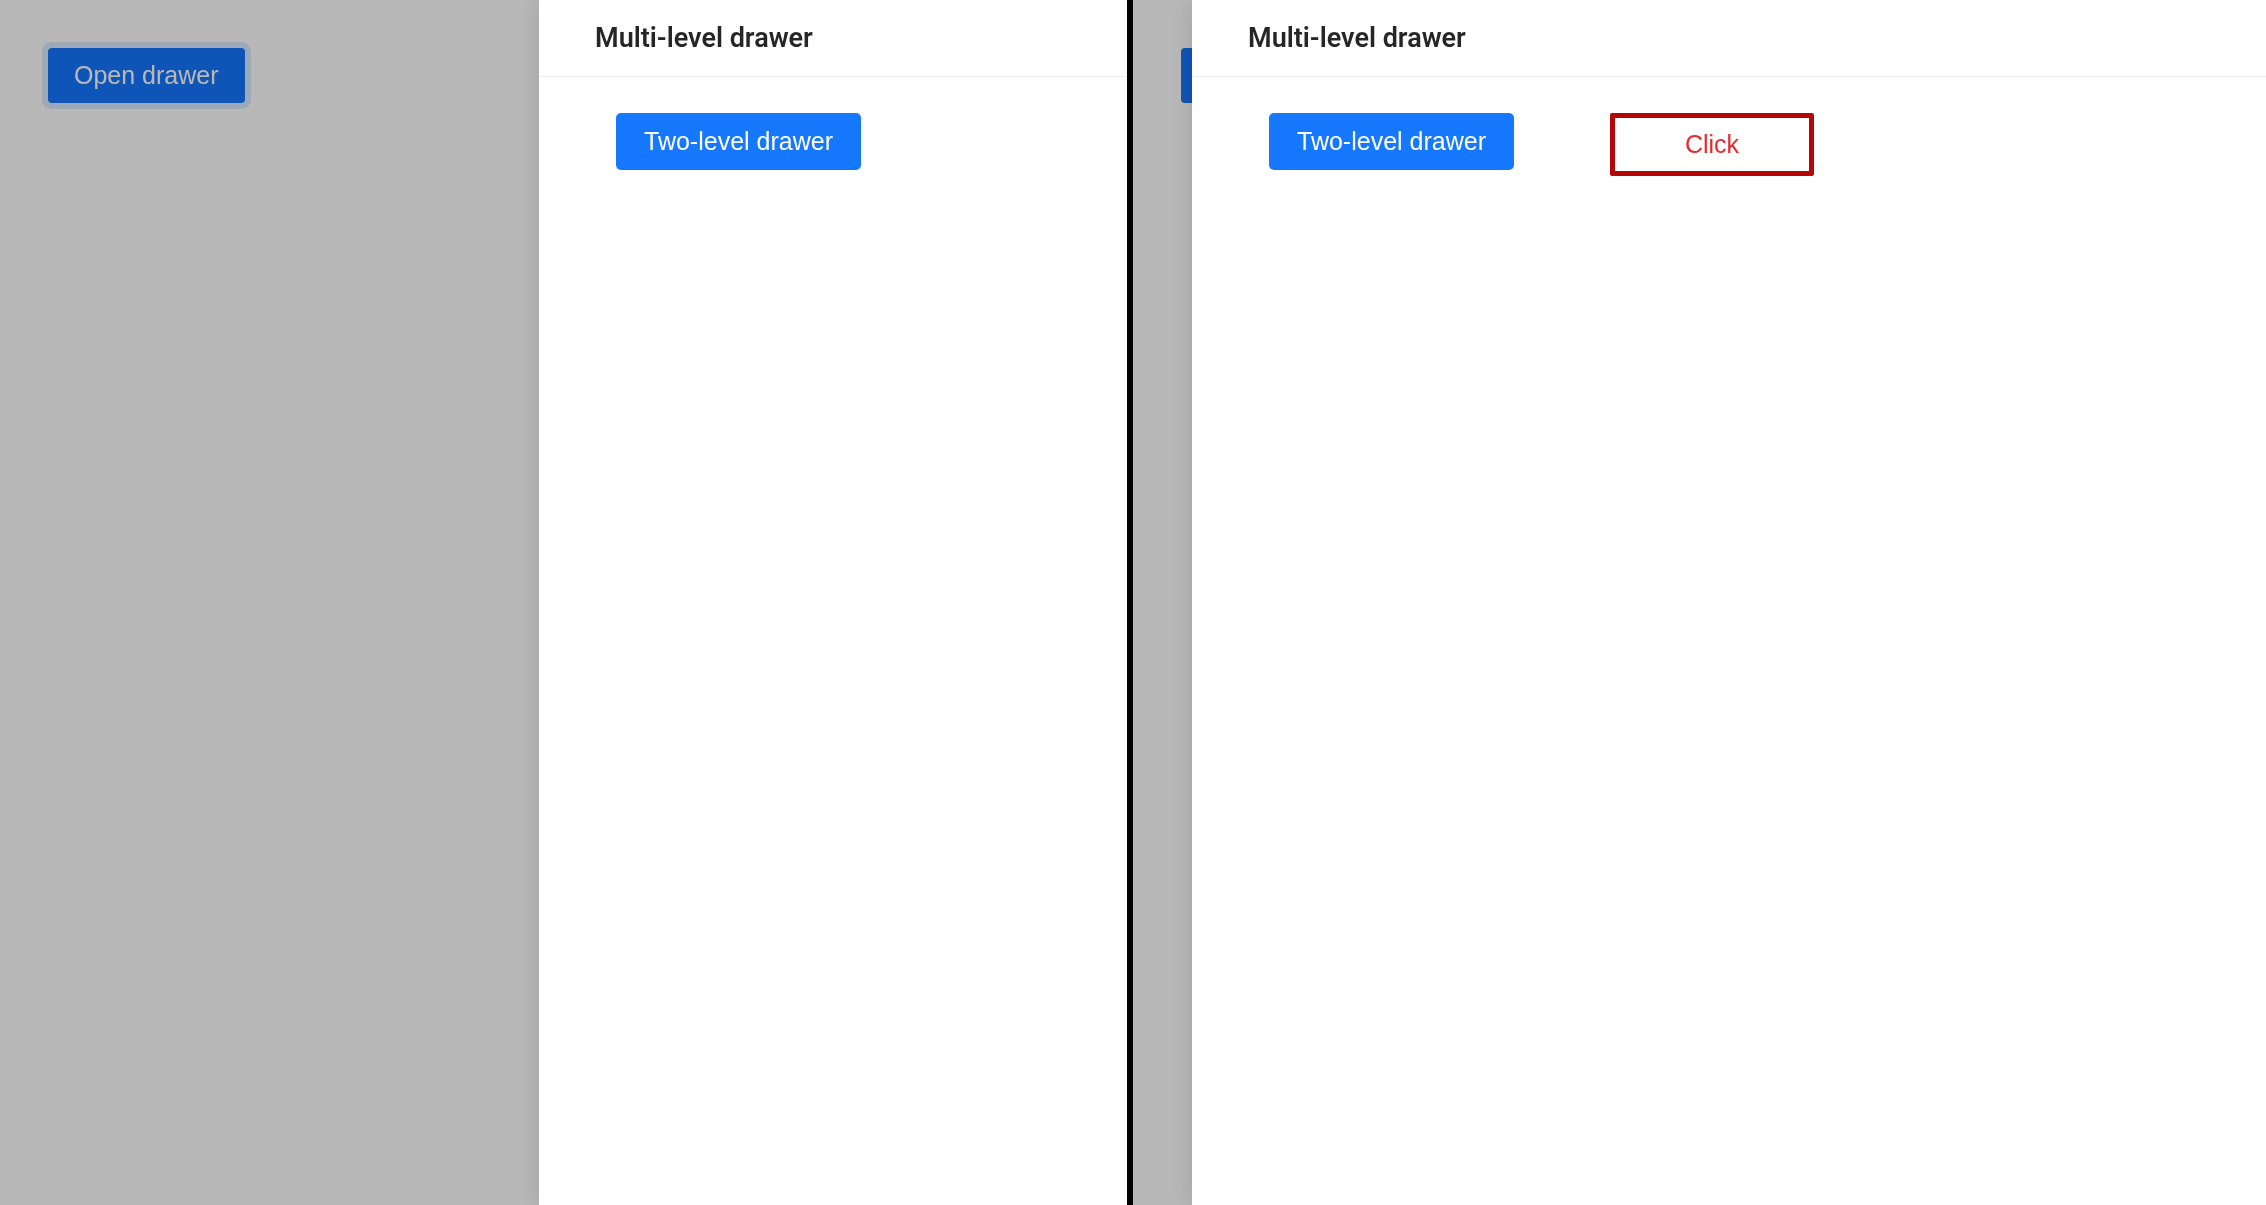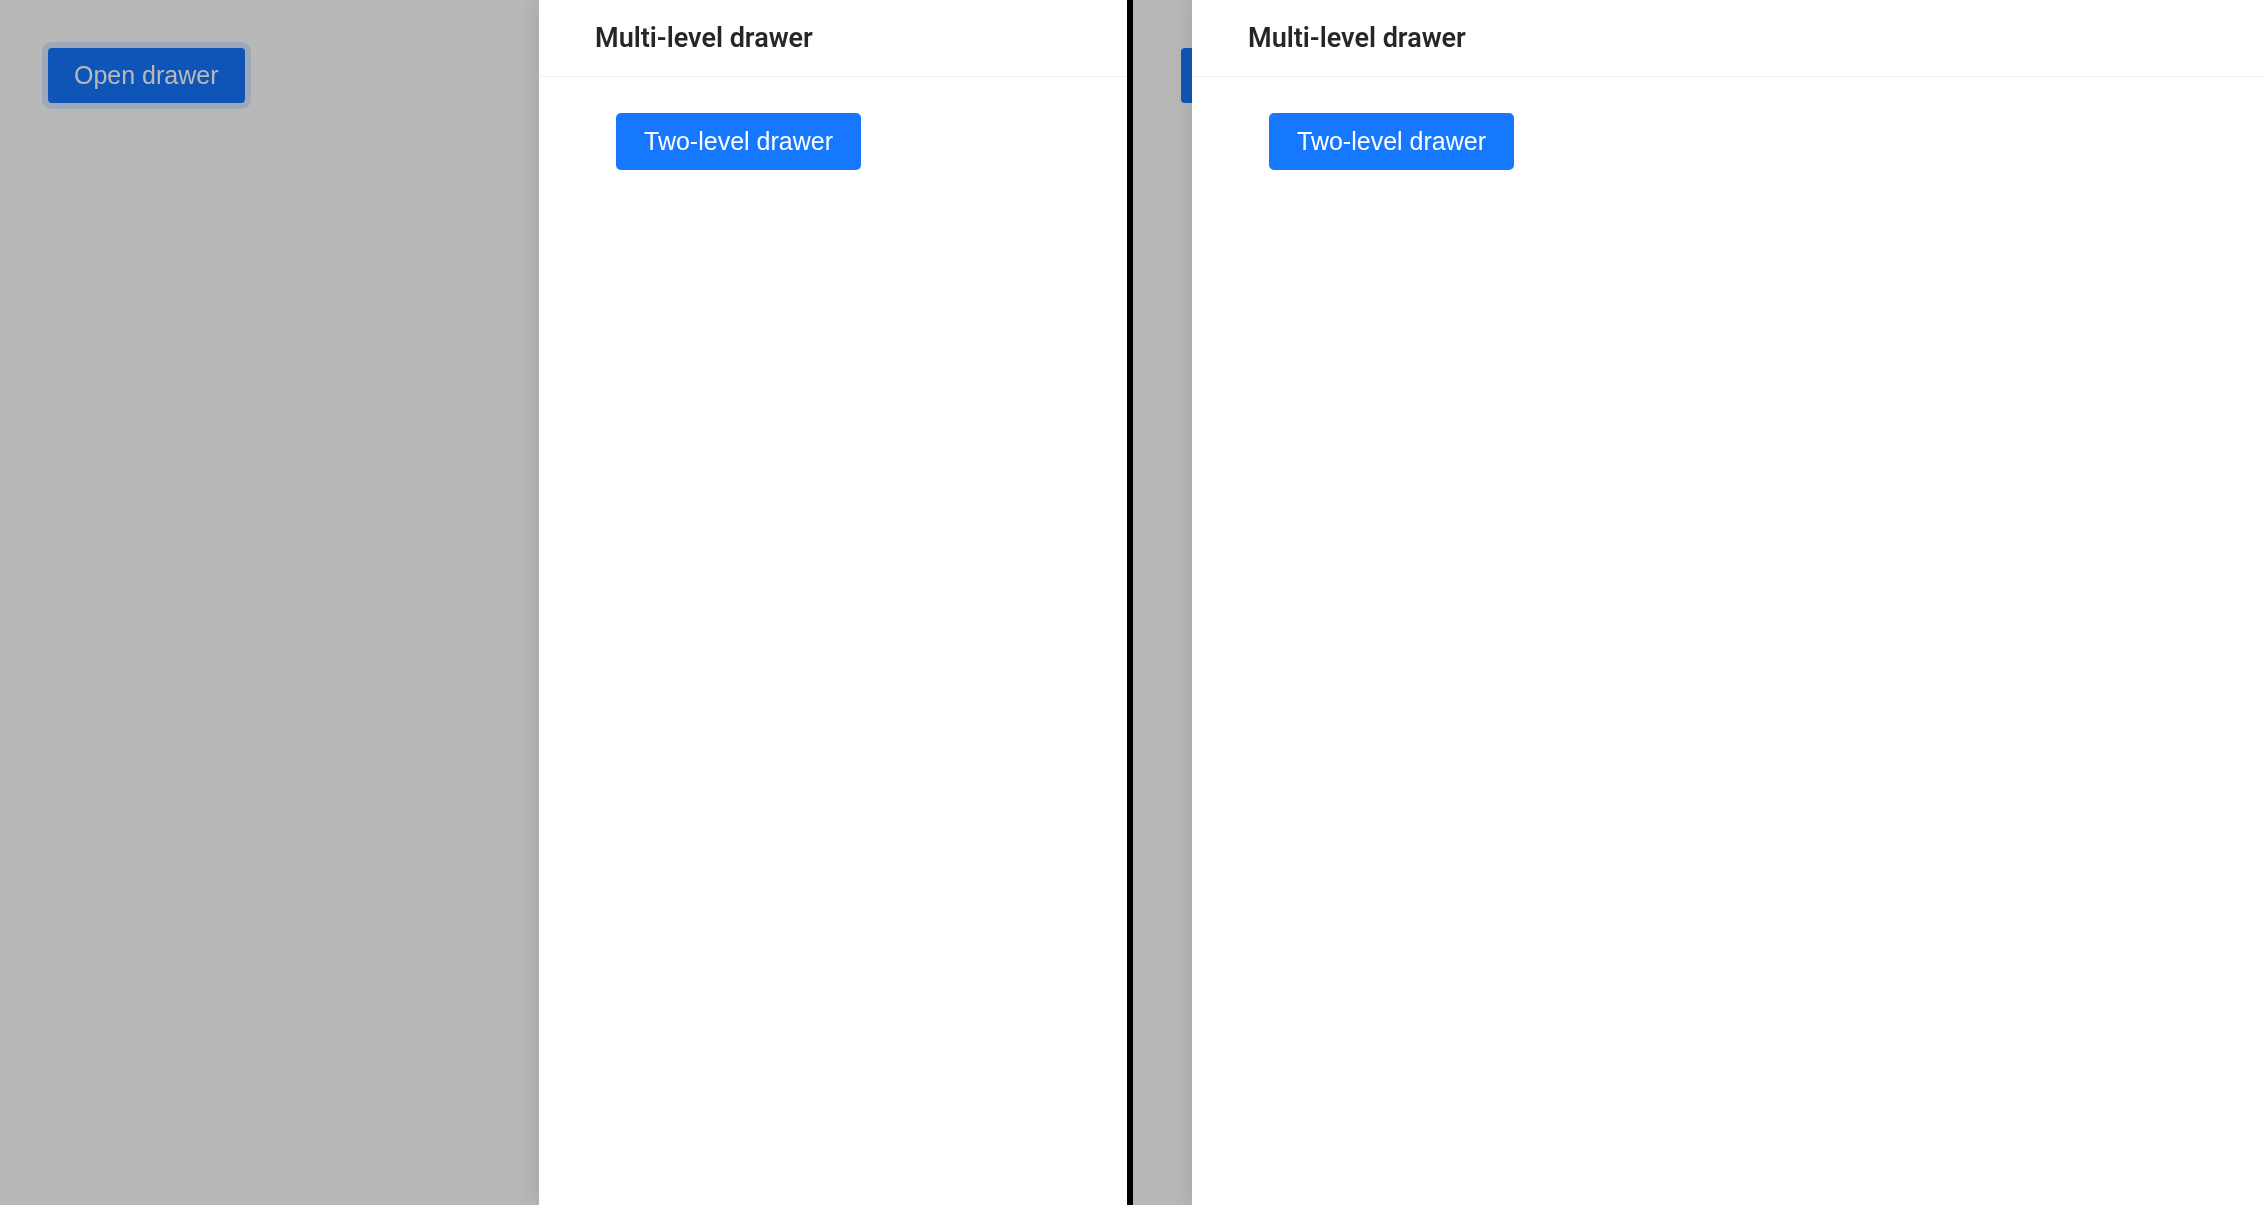--- a/index.html
+++ b/index.html
@@ -136,15 +136,16 @@
   <div class="underlay">
     <button class="open-drawer-btn no-glow">Op</button>
   </div>
   <div class="overlay-mask"></div>
   <div class="drawer drawer-right">
     <div class="drawer-header">
       <div class="drawer-title">Multi-level drawer</div>
     </div>
     <div class="drawer-body">
       <button class="primary-btn">Two-level drawer</button>
+      <button class="danger-btn">Click</button>
     </div>
   </div>
 </div>
 
 </body></html>

